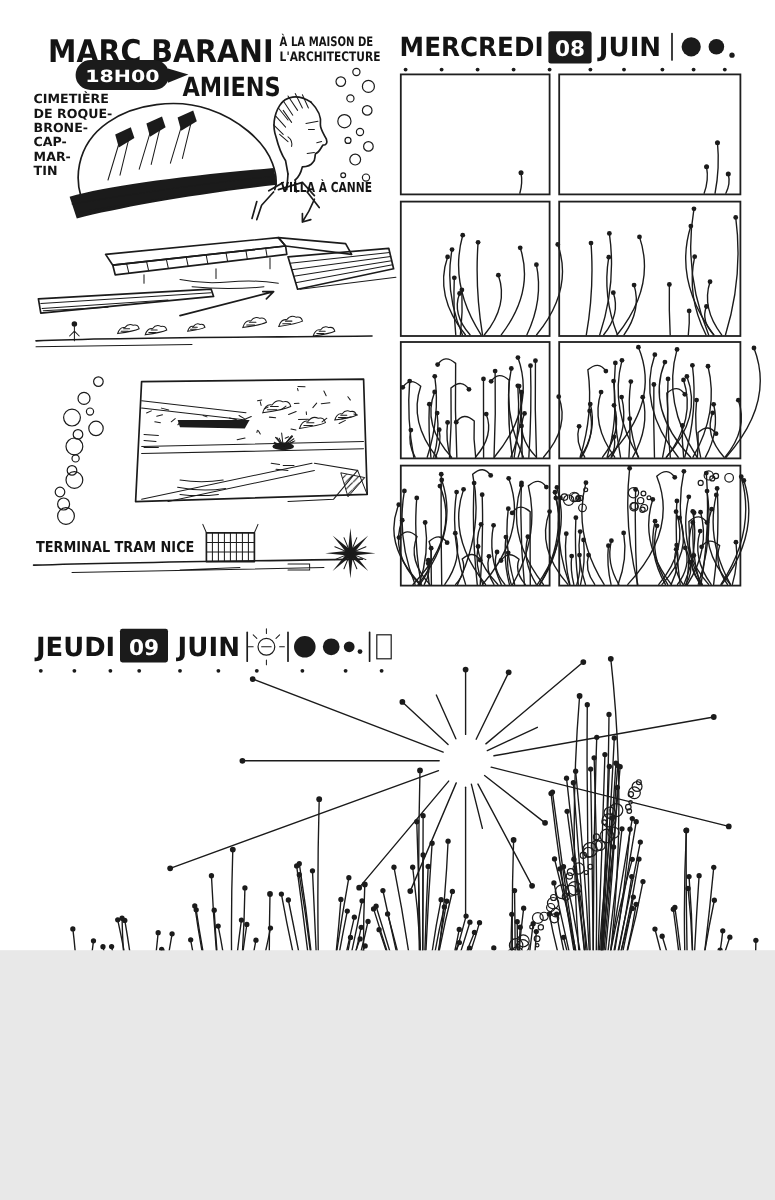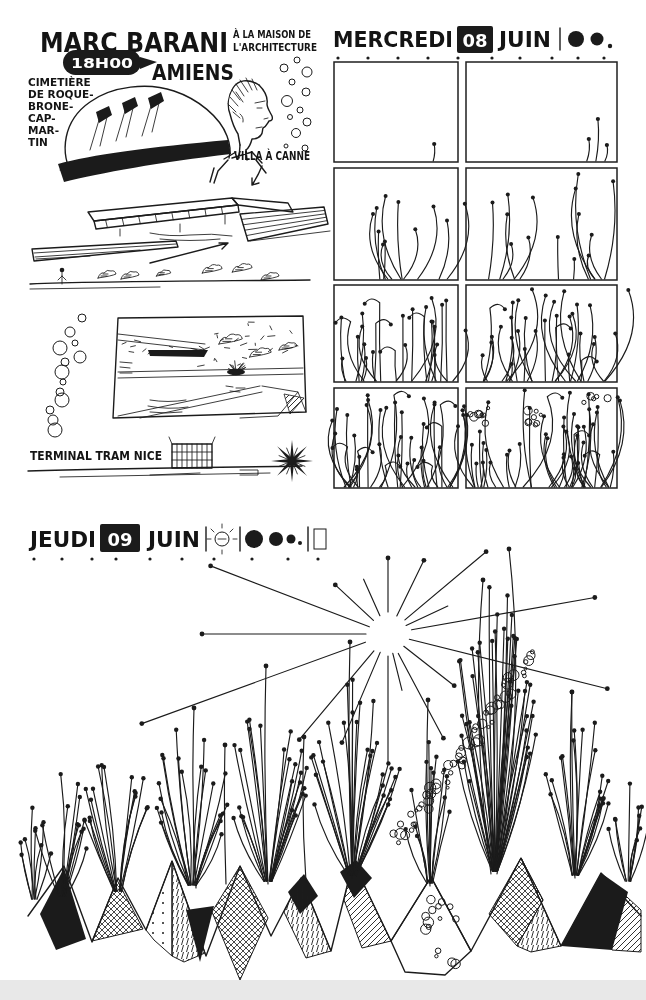--- a/index.html
+++ b/index.html
@@ -1,16 +1,16 @@
 <!DOCTYPE html>
 <html><head>
 <meta charset="utf-8">
 <style>
   html,body{margin:0;padding:0;background:#e8e8e8;}
-  .page{position:relative;width:646px;height:980px;background:#ffffff;overflow:hidden;}
+  .page{position:relative;width:646px;height:792px;background:#ffffff;overflow:hidden;}
   svg{display:block;}
   .st{fill:none;stroke:#1b1b1b;stroke-width:1.15;stroke-linecap:round;}
   .hd{fill:#1b1b1b;stroke:none;}
   .ln{fill:none;stroke:#1b1b1b;stroke-width:1.4;stroke-linecap:round;stroke-linejoin:round;}
   .thin{fill:none;stroke:#1b1b1b;stroke-width:0.85;stroke-linecap:round;}
   .ink{fill:#1b1b1b;stroke:none;}
   .bub{fill:none;stroke:#1b1b1b;stroke-width:1;}
   .panel{fill:none;stroke:#1f1f1f;stroke-width:1.5;}
   text.hand{font-family:"DejaVu Sans",sans-serif;font-weight:700;fill:#141414;}
   text.knock{font-family:"DejaVu Sans",sans-serif;font-weight:700;fill:#ffffff;}

